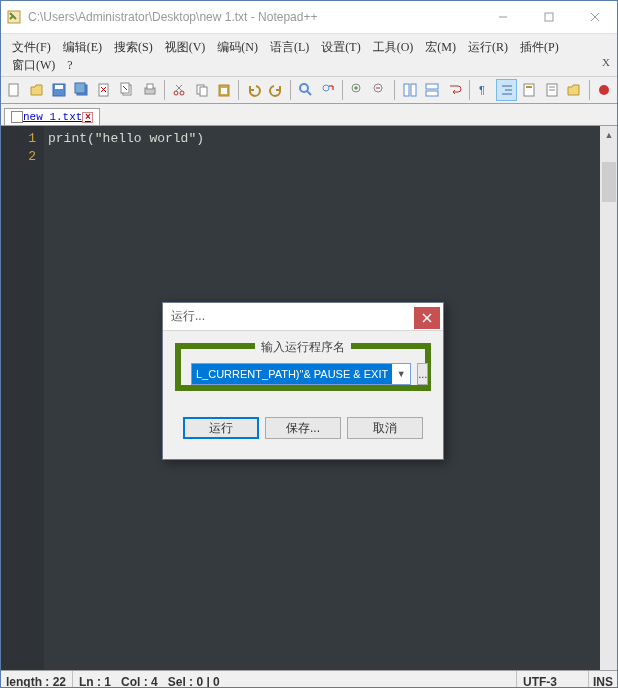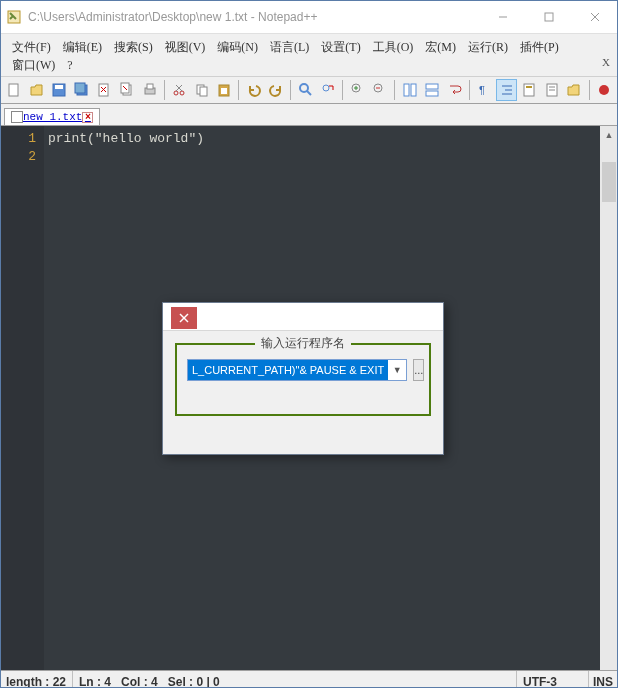--- a/index.html
+++ b/index.html
@@ -36,21 +36,21 @@
   .statusbar { height: 22px; background: #f0f0f0; border-top: 1px solid #a0a0a0; display: flex; align-items: center; font-size: 12px; color: #333; }
   .status-seg { padding: 0 6px; border-right: 1px solid #c0c0c0; height: 100%; display: flex; align-items: center; font-weight: bold; }
   .status-seg.narrow { padding: 0 4px; }
   .status-seg.wide { min-width: 110px; }
   
   .dialog-overlay { position: absolute; left: 162px; top: 302px; width: 282px; background: #f0f0f0; border: 1px solid #6b7a8f; box-shadow: 3px 3px 10px rgba(0,0,0,0.4); }
   .dlg-titlebar { height: 28px; background: #fff; display: flex; align-items: center; padding-left: 8px; color: #555; border-bottom: 1px solid #d8d8d8; }
   .dlg-titlebar .dlg-title { flex: 1; font-size: 12px; }
   .dlg-close { width: 26px; height: 22px; margin: 3px 3px 0 0; background: #c75050; color: #fff; display: flex; align-items: center; justify-content: center; font-size: 12px; font-family: sans-serif; }
   .dlg-body { padding: 12px; }
-  .dlg-group { border: 2px solid #4d7c0f; padding: 14px 10px 33px 10px; margin-bottom: 26px; position: relative; }
+  .dlg-group { border: 6px solid #4d7c0f; padding: 14px 10px 0 10px; margin-bottom: 26px; position: relative; }
   .dlg-group-label { position: absolute; top: -10px; left: 50%; transform: translateX(-50%); background: #f0f0f0; padding: 0 6px; color: #444; font-size: 12px; }
   .dlg-input-row { display: flex; gap: 6px; align-items: center; }
   .dlg-combo { flex: 1; height: 22px; border: 1px solid #7a9fd4; display: flex; align-items: center; background: #fff; }
   .dlg-combo .combo-text { flex: 1; background: #0078d7; color: #fff; padding: 2px 4px; font-size: 11px; height: 100%; overflow: hidden; white-space: nowrap; line-height: 16px; }
   .dlg-combo .combo-arrow { width: 18px; text-align: center; color: #555; font-size: 9px; }
   .dlg-browse { width: 24px; height: 22px; border: 1px solid #aaa; background: #e8e8e8; display: flex; align-items: center; justify-content: center; font-size: 11px; color: #444; }
   .dlg-buttons { display: flex; justify-content: center; gap: 6px; padding-bottom: 8px; }
   .dlg-btn { width: 76px; height: 22px; border: 1px solid #aaa; background: #e8e8e8; font-size: 12px; color: #333; }
   .dlg-btn.default { border: 2px solid #0078d7; }
   
@@ -282,44 +282,50 @@
   <div class="code">print("hello world")</div>
   <div class="scrollbar-v">
     <div class="arrow">▲</div>
     <div class="thumb"></div>
   </div>
 </div>
 
 <div class="statusbar">
   <div class="status-seg">length : 22</div>
   <div class="status-seg" style="flex:1">
-    <span>Ln : 4</span>&nbsp;&nbsp;&nbsp;
+    <span>Ln : 1</span>&nbsp;&nbsp;&nbsp;
     <span>Col : 4</span>&nbsp;&nbsp;&nbsp;
     <span>Sel : 0 | 0</span>
   </div>
   <div class="status-seg" style="min-width:72px">UTF-3</div>
   <div class="status-seg narrow">INS</div>
 </div>
 
 <div class="dialog-overlay">
   <div class="dlg-titlebar">
+    <span class="dlg-title">运行...</span>
     <div class="dlg-close">
       <svg width="10" height="10">
           <line x1="1" y1="1" x2="9" y2="9" stroke="#fff" stroke-width="1.5"></line>
           <line x1="9" y1="1" x2="1" y2="9" stroke="#fff" stroke-width="1.5"></line>
         </svg>
     </div>
   </div>
   <div class="dlg-body">
     <div class="dlg-group">
       <div class="dlg-group-label">输入运行程序名</div>
       <div class="dlg-input-row">
         <div class="dlg-combo">
           <div class="combo-text">L_CURRENT_PATH)"&amp; PAUSE &amp; EXIT</div>
           <div class="combo-arrow">▼</div>
         </div>
         <div class="dlg-browse">...</div>
       </div>
     </div>
+    <div class="dlg-buttons">
+      <button class="dlg-btn default">运行</button>
+      <button class="dlg-btn">保存...</button>
+      <button class="dlg-btn">取消</button>
+    </div>
   </div>
 </div>
 
 <div class="window-border"></div>
 
 </body></html>

